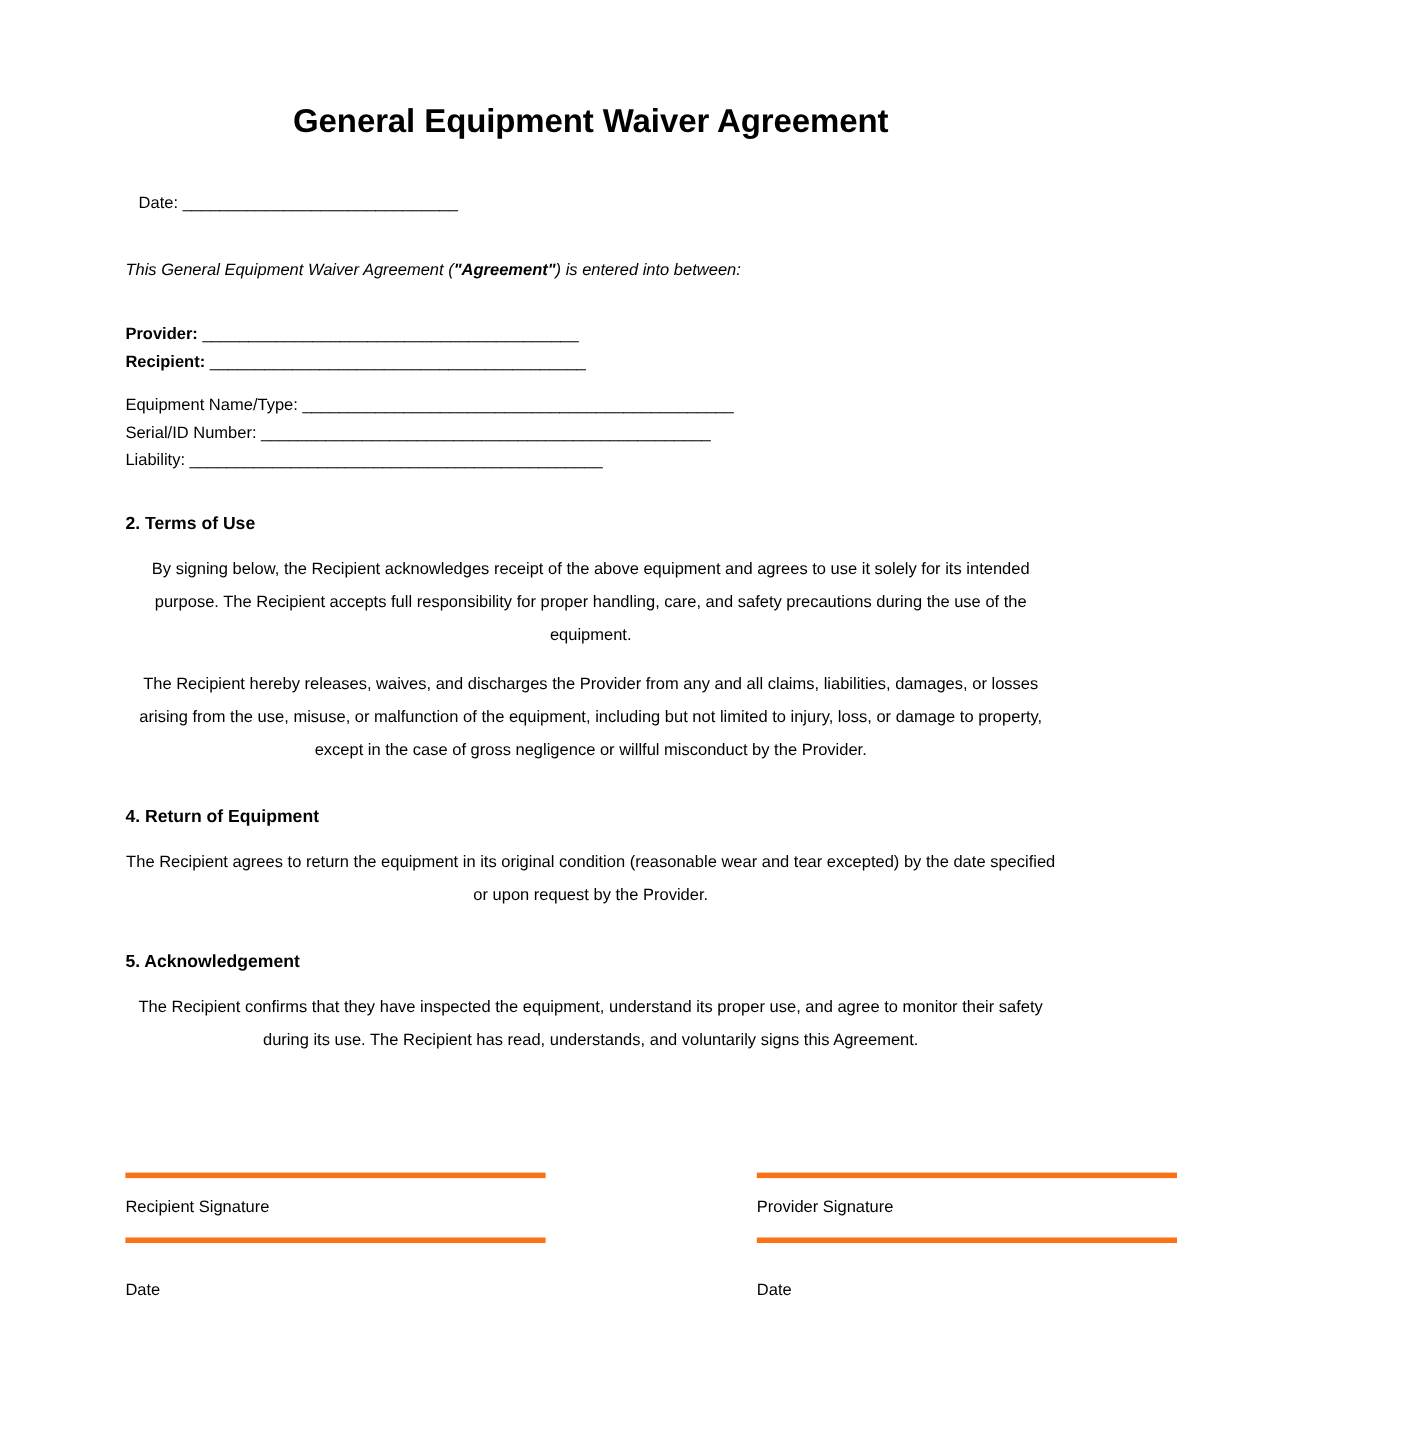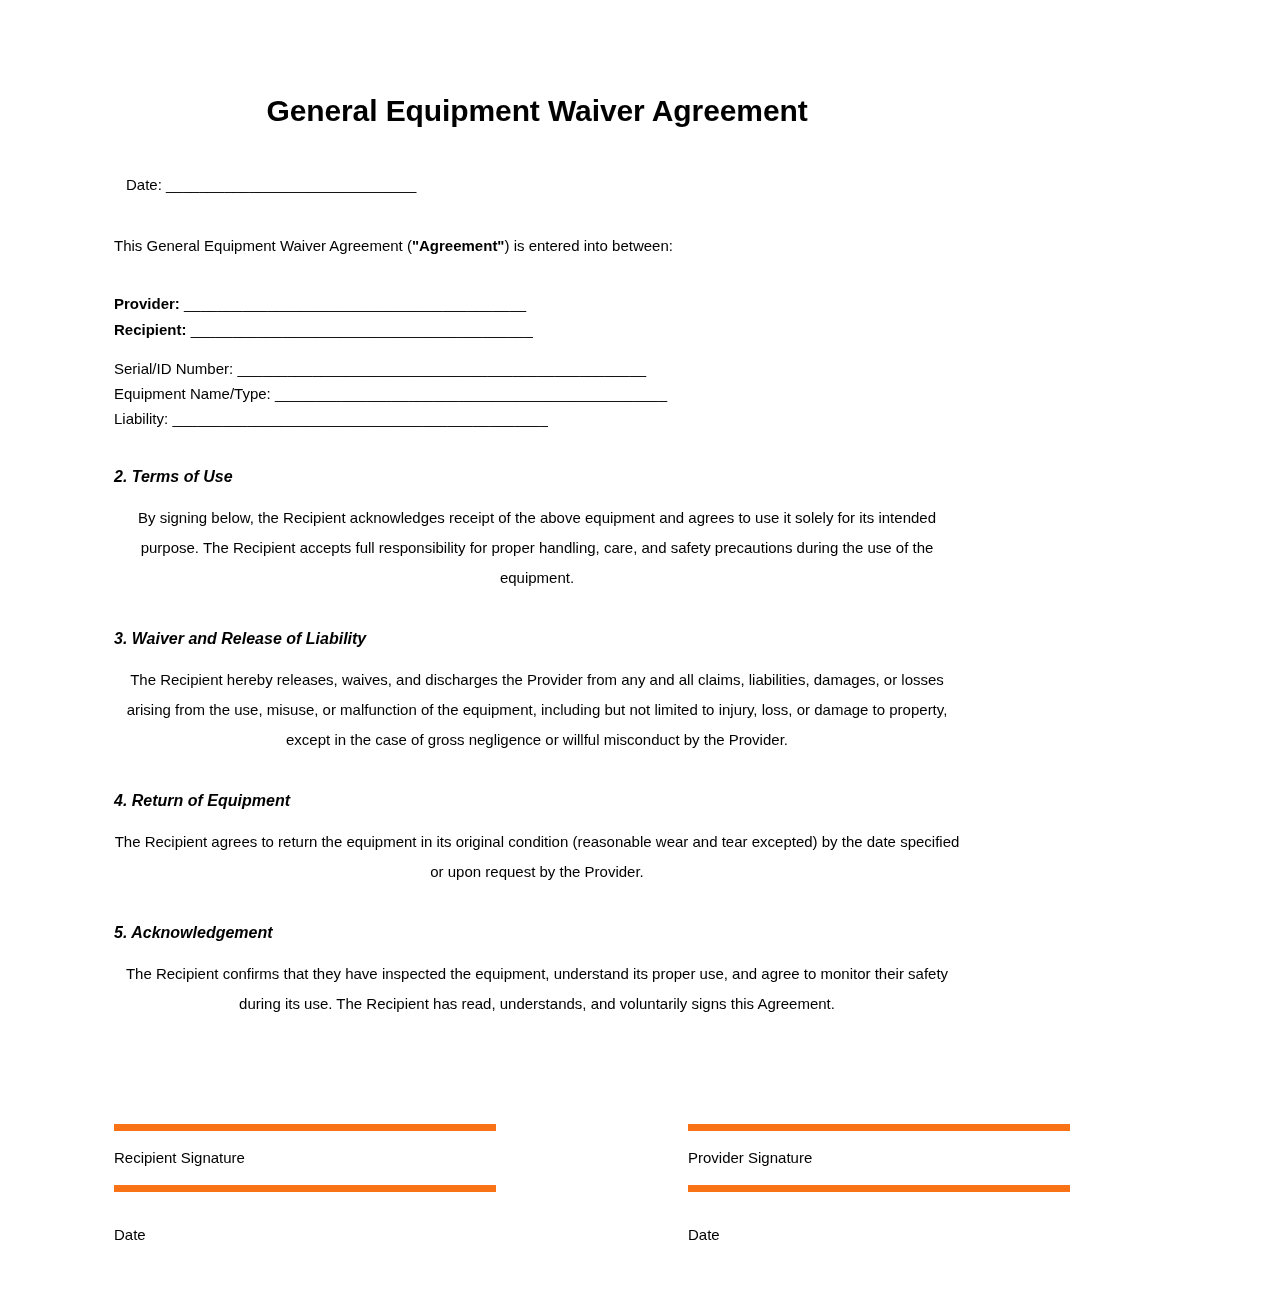--- a/index.html
+++ b/index.html
@@ -35,20 +35,21 @@
     margin: 12px;
     padding-top: 32px;
     font-size: 15px;
     line-height: 22px;
   }
   .intro {
     margin: 0;
     padding-top: 27px;
     font-size: 15px;
     line-height: 22px;
+    font-style: italic;
   }
   .parties {
     padding-top: 34px;
   }
   .party-row {
     font-size: 15px;
     line-height: 26px;
     font-weight: bold;
   }
   .party-row .rule {
@@ -57,21 +58,20 @@
   }
   h2.section-heading {
     margin: 0;
     padding-top: 30px;
     font-size: 16px;
     line-height: 24px;
     font-weight: bold;
   }
   h2.section-heading.tight {
     padding-top: 34px;
-    font-style: italic;
   }
   .fields {
     padding-top: 13px;
   }
   .field-row {
     font-size: 15px;
     line-height: 25px;
     white-space: nowrap;
   }
   p.body-text {
@@ -84,21 +84,21 @@
   .sig-block {
     display: flex;
     padding-top: 105px;
     gap: 192px;
   }
   .sig-col {
     width: 382px;
     flex: 0 0 382px;
   }
   .sig-field {
-    border-top: 7px solid #f97316;
+    border-top: 5px solid #f97316;
     font-size: 15px;
     line-height: 22px;
     padding-top: 16px;
     padding-bottom: 16px;
   }
   .sig-field.date-field {
     padding-top: 32px;
     padding-bottom: 0;
   }
   .nowrap { white-space: nowrap; }
@@ -125,37 +125,36 @@
       <span class="rule">_________________________________________</span>
     </div>
     <div class="party-row nowrap">
       <span>Recipient:</span>
       <span class="rule">_________________________________________</span>
     </div>
   </div>
 
   <div class="fields">
     <div class="field-row">
+      <span>Equipment Name/Type:</span>
+      <span class="rule">_______________________________________________</span>
+    </div>
+    <div class="field-row">
       <span>Serial/ID Number:</span>
       <span class="rule">_________________________________________________</span>
-    </div>
-    <div class="field-row">
-      <span>Equipment Name/Type:</span>
-      <span class="rule">_______________________________________________</span>
     </div>
     <div class="field-row">
       <span>Liability:</span>
       <span class="rule">_____________________________________________</span>
     </div>
   </div>
 
   <h2 class="section-heading tight">2. Terms of Use</h2>
   <p class="body-text">By signing below, the Recipient acknowledges receipt of the above equipment and agrees to use it solely for its intended purpose. The Recipient accepts full responsibility for proper handling, care, and safety precautions during the use of the equipment.</p>
 
-  <h2 class="section-heading tight">3. Waiver and Release of Liability</h2>
   <p class="body-text">The Recipient hereby releases, waives, and discharges the Provider from any and all claims, liabilities, damages, or losses arising from the use, misuse, or malfunction of the equipment, including but not limited to injury, loss, or damage to property, except in the case of gross negligence or willful misconduct by the Provider.</p>
 
   <h2 class="section-heading tight">4. Return of Equipment</h2>
   <p class="body-text">The Recipient agrees to return the equipment in its original condition (reasonable wear and tear excepted) by the date specified or upon request by the Provider.</p>
 
   <h2 class="section-heading tight">5. Acknowledgement</h2>
   <p class="body-text">The Recipient confirms that they have inspected the equipment, understand its proper use, and agree to monitor their safety during its use. The Recipient has read, understands, and voluntarily signs this Agreement.</p>
 
   <div class="sig-block">
     <div class="sig-col">

